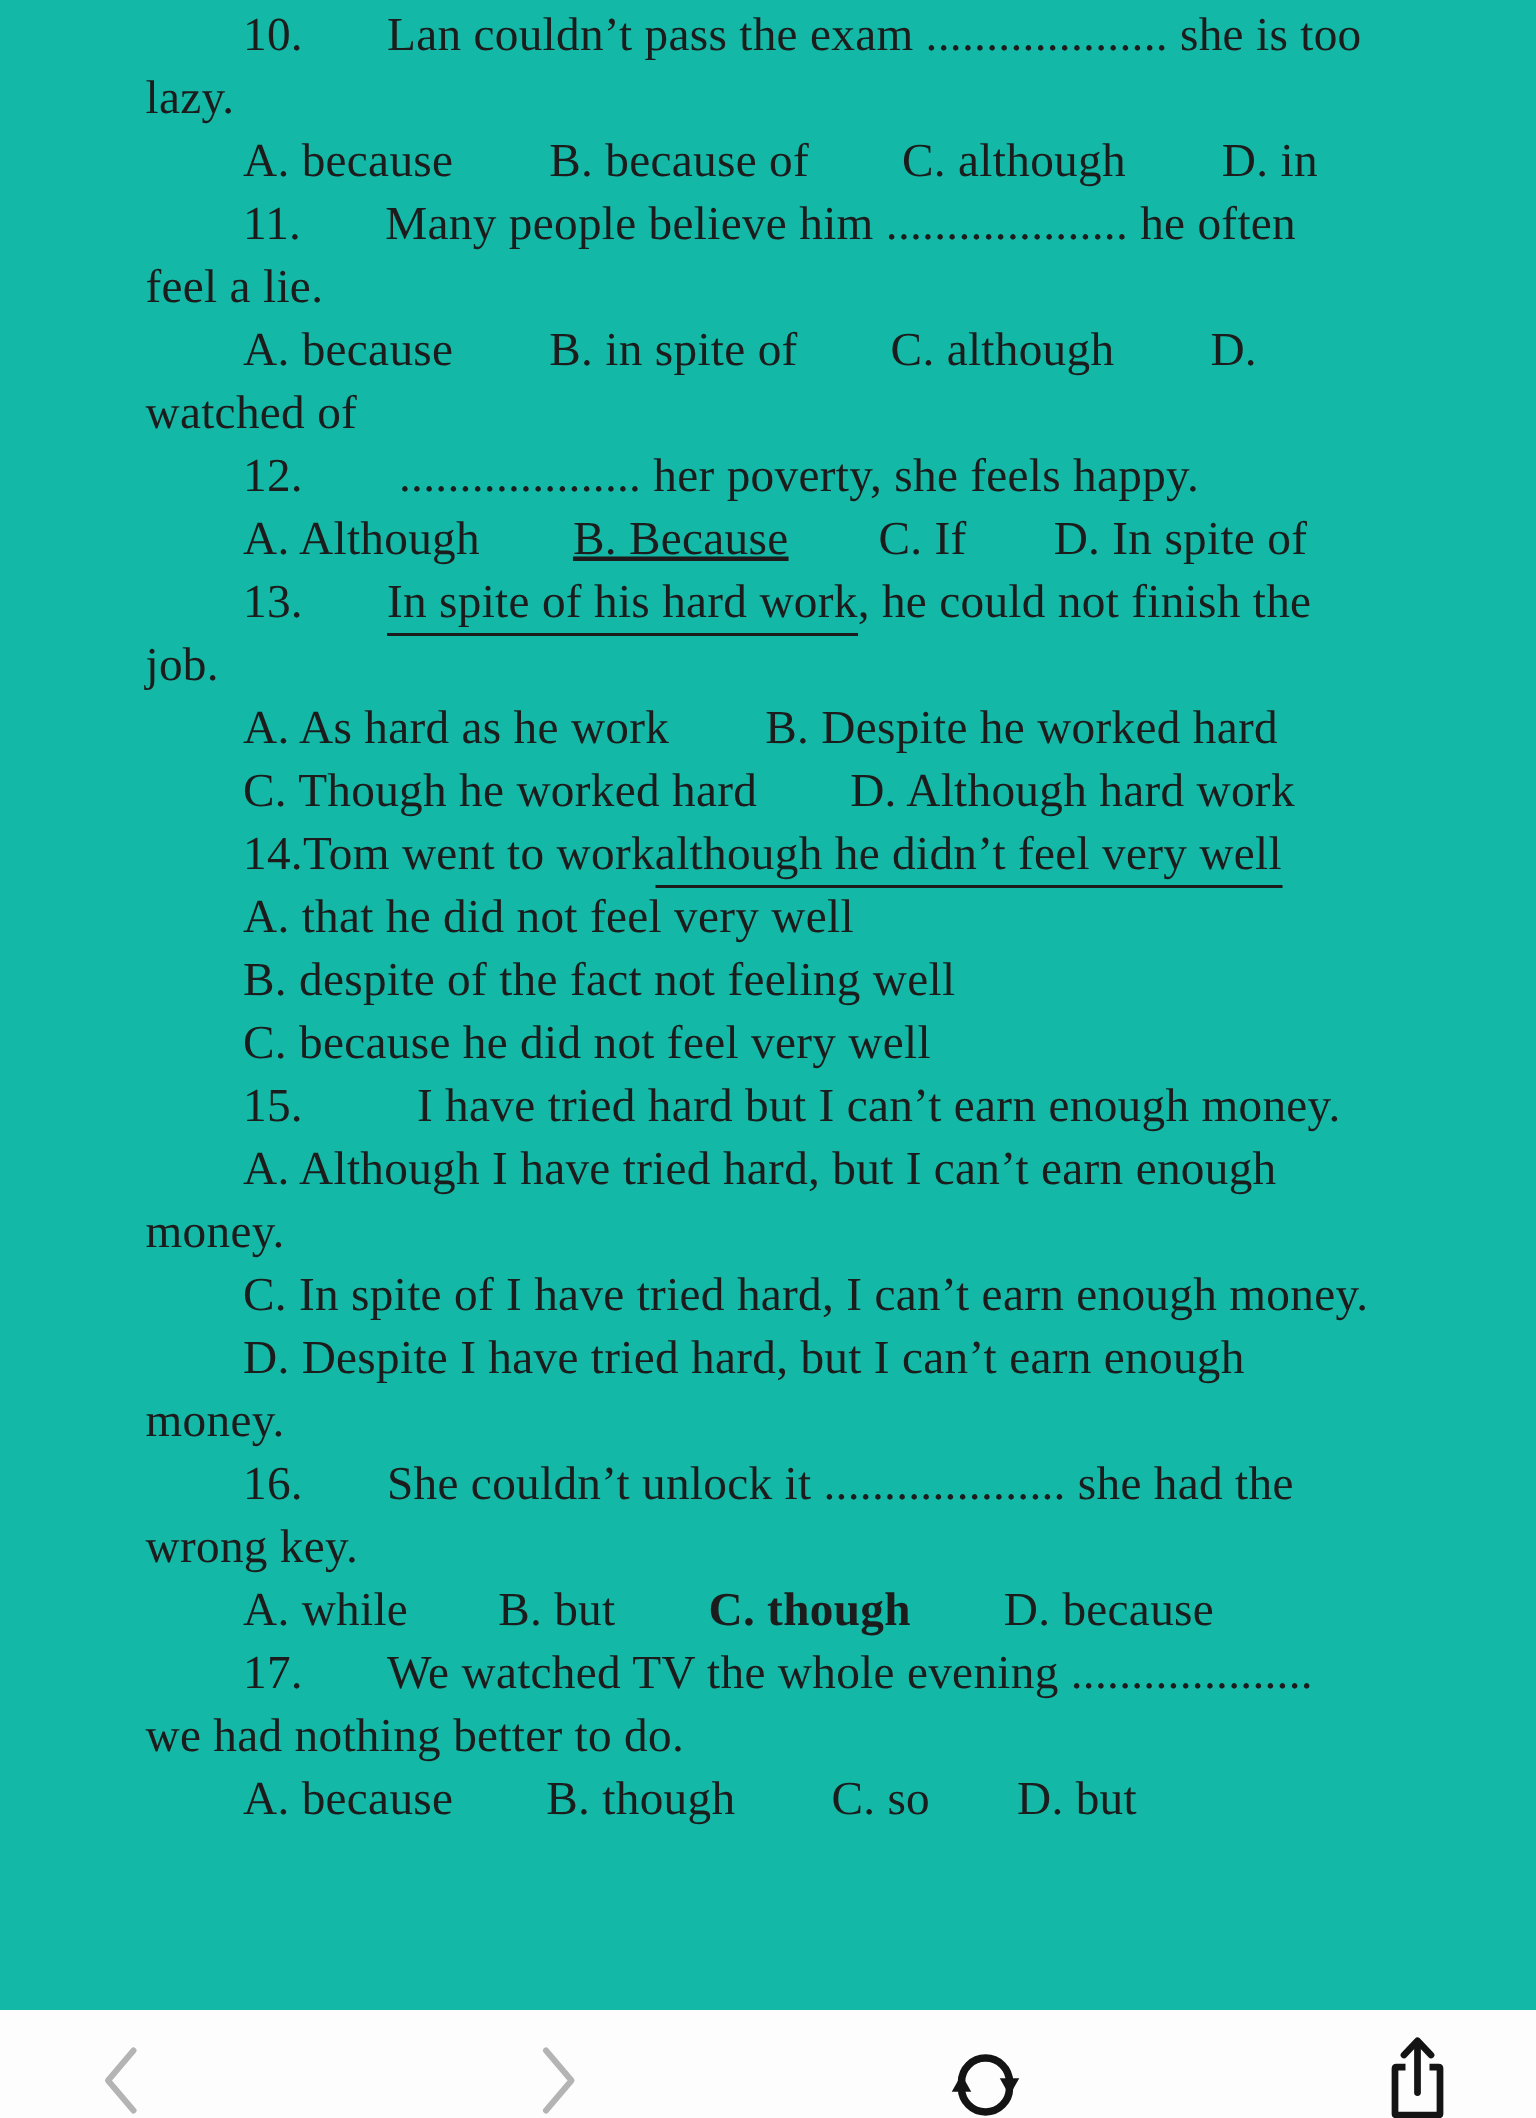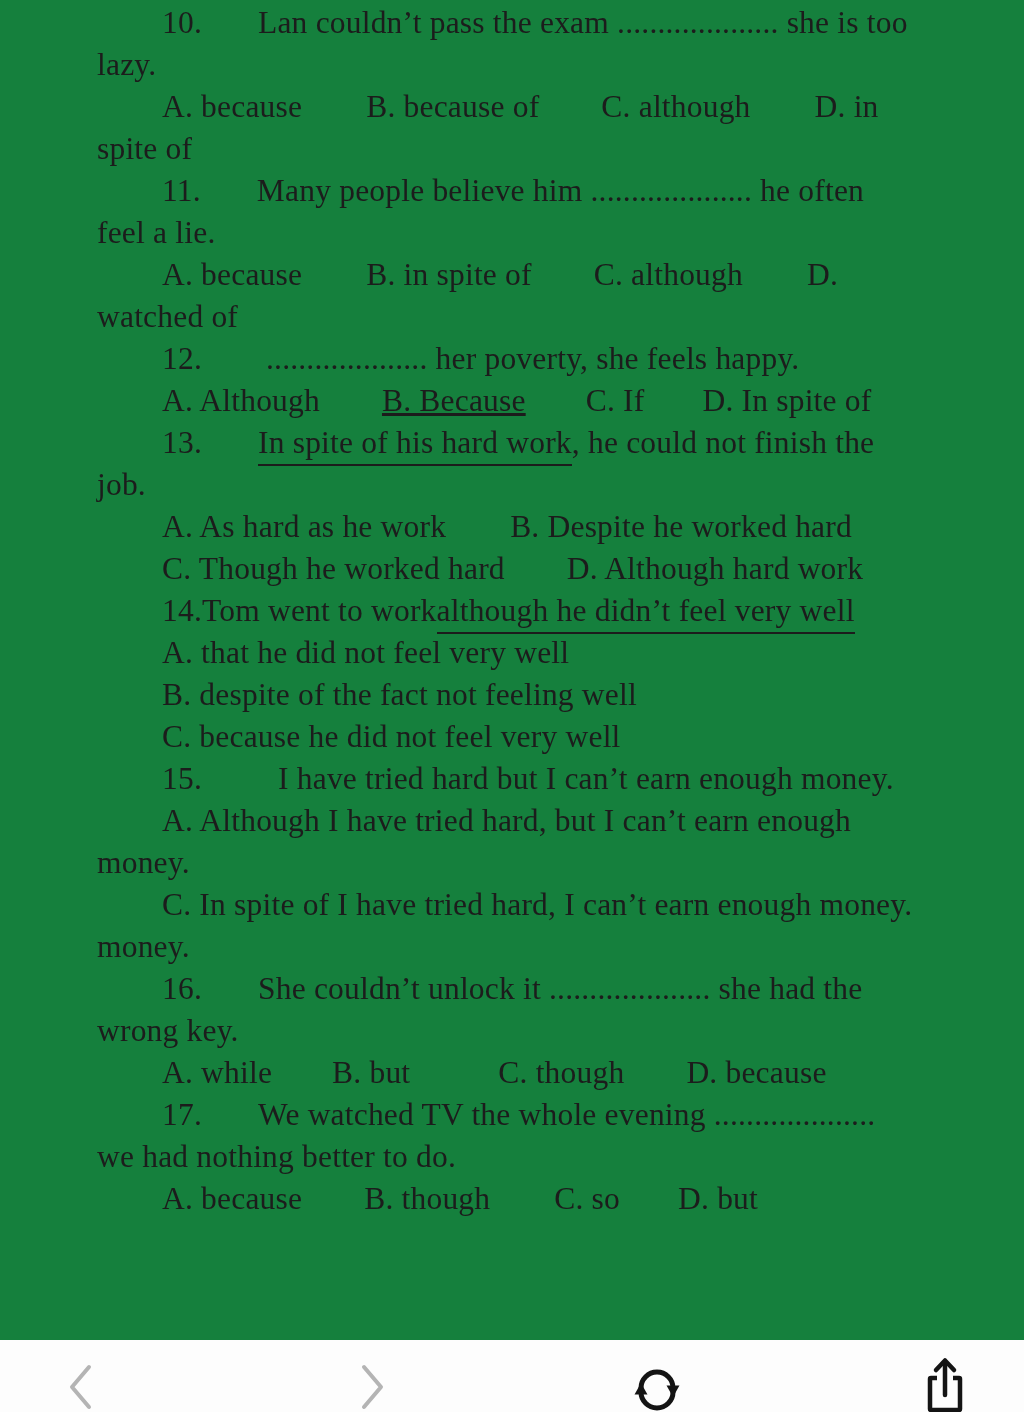--- a/index.html
+++ b/index.html
@@ -1,20 +1,20 @@
 <!DOCTYPE html>
 <html><head>
 <meta charset="utf-8">
 <style>
   html, body { margin: 0; padding: 0; }
   .screen {
     position: relative;
     width: 1024px;
     height: 1412px;
-    background: #15803d;
+    background: #14b8a6;
     overflow: hidden;
     font-family: "Liberation Serif", serif;
     color: #1c1c1c;
   }
   .content {
     position: absolute;
     top: 2px; left: 0; right: 0;
     padding-left: 97px;
   }
   .line {
@@ -51,43 +51,43 @@
 </head>
 <body>
 
 <div class="screen">
 
   <div class="content">
     <div id="doc-lines">
         <div class="line indent"><span class="seg">10.</span><span class="seg" style="margin-left: 56px;">Lan couldn’t pass the exam .................... she is too</span></div>
         <div class="line"><span class="seg">lazy.</span></div>
         <div class="line indent"><span class="seg">A. because</span><span class="seg" style="margin-left: 64px;">B. because of</span><span class="seg" style="margin-left: 62px;">C. although</span><span class="seg" style="margin-left: 64px;">D. in</span></div>
-        <div class="line"><span class="seg">spite of</span></div>
         <div class="line indent"><span class="seg">11.</span><span class="seg" style="margin-left: 56px;">Many people believe him .................... he often</span></div>
         <div class="line"><span class="seg">feel a lie.</span></div>
         <div class="line indent"><span class="seg">A. because</span><span class="seg" style="margin-left: 64px;">B. in spite of</span><span class="seg" style="margin-left: 62px;">C. although</span><span class="seg" style="margin-left: 64px;">D.</span></div>
         <div class="line"><span class="seg">watched of</span></div>
         <div class="line indent"><span class="seg">12.</span><span class="seg" style="margin-left: 64px;">.................... her poverty, she feels happy.</span></div>
         <div class="line indent"><span class="seg">A. Although</span><span class="seg" style="margin-left: 62px; text-decoration: underline;">B. Because</span><span class="seg" style="margin-left: 60px;">C. If</span><span class="seg" style="margin-left: 58px;">D. In spite of</span></div>
         <div class="line indent"><span class="seg">13.</span><span class="seg u" style="margin-left: 56px;">In spite of his hard work</span><span class="seg">, he could not finish the</span></div>
         <div class="line"><span class="seg">job.</span></div>
         <div class="line indent"><span class="seg">A. As hard as he work</span><span class="seg" style="margin-left: 64px;">B. Despite he worked hard</span></div>
         <div class="line indent"><span class="seg">C. Though he worked hard</span><span class="seg" style="margin-left: 62px;">D. Although hard work</span></div>
         <div class="line indent"><span class="seg">14.Tom went to work </span><span class="seg u">although he didn’t feel very well</span></div>
         <div class="line indent"><span class="seg">A. that he did not feel very well</span></div>
         <div class="line indent"><span class="seg">B. despite of the fact not feeling well</span></div>
         <div class="line indent"><span class="seg">C. because he did not feel very well</span></div>
         <div class="line indent"><span class="seg">15.</span><span class="seg" style="margin-left: 76px;">I have tried hard but I can’t earn enough money.</span></div>
         <div class="line indent"><span class="seg">A. Although I have tried hard, but I can’t earn enough</span></div>
         <div class="line"><span class="seg">money.</span></div>
         <div class="line indent"><span class="seg">C. In spite of I have tried hard, I can’t earn enough money.</span></div>
+        <div class="line indent"><span class="seg">D. Despite I have tried hard, but I can’t earn enough</span></div>
         <div class="line"><span class="seg">money.</span></div>
         <div class="line indent"><span class="seg">16.</span><span class="seg" style="margin-left: 56px;">She couldn’t unlock it .................... she had the</span></div>
         <div class="line"><span class="seg">wrong key.</span></div>
-        <div class="line indent"><span class="seg">A. while</span><span class="seg" style="margin-left: 60px;">B. but</span><span class="seg" style="margin-left: 88px;">C. though</span><span class="seg" style="margin-left: 62px;">D. because</span></div>
+        <div class="line indent"><span class="seg">A. while</span><span class="seg" style="margin-left: 60px;">B. but</span><span class="seg" style="margin-left: 62px; font-weight: bold;">C. though</span><span class="seg" style="margin-left: 62px;">D. because</span></div>
         <div class="line indent"><span class="seg">17.</span><span class="seg" style="margin-left: 56px;">We watched TV the whole evening ....................</span></div>
         <div class="line"><span class="seg">we had nothing better to do.</span></div>
         <div class="line indent"><span class="seg">A. because</span><span class="seg" style="margin-left: 62px;">B. though</span><span class="seg" style="margin-left: 64px;">C. so</span><span class="seg" style="margin-left: 58px;">D. but</span></div>
       </div>
   </div>
 
   <div class="toolbar">
 
     <button class="tb-btn" id="btn-back" aria-label="back">
       <svg width="30" height="46" viewBox="0 0 30 46" fill="none">

